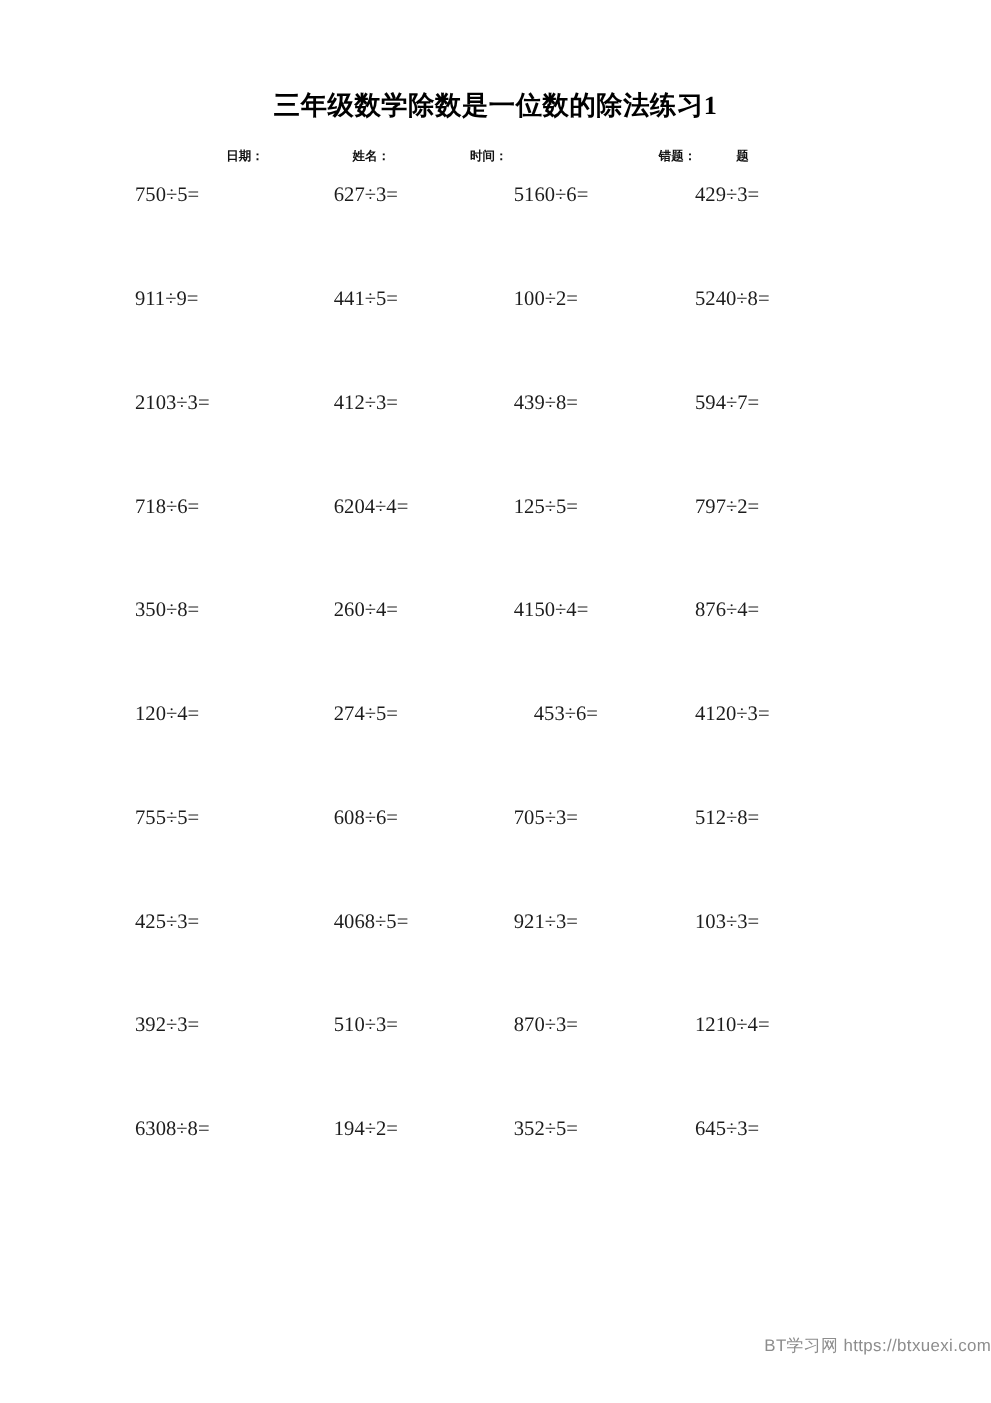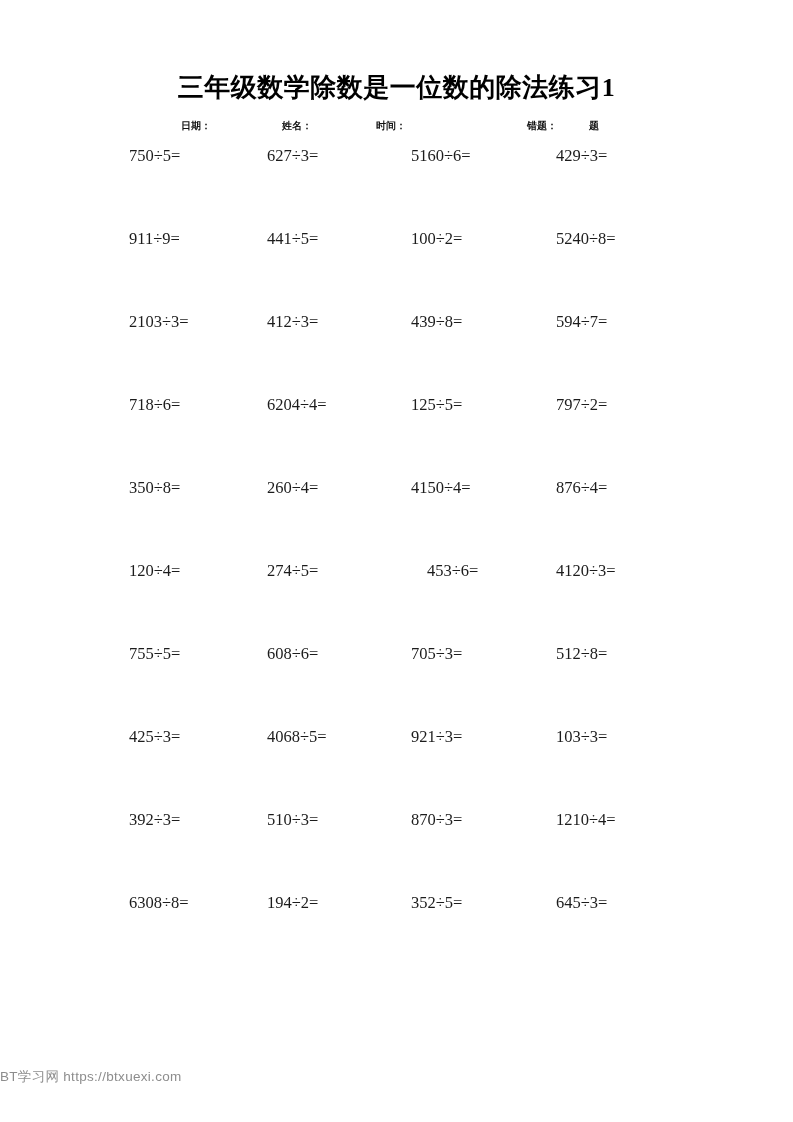--- a/index.html
+++ b/index.html
@@ -17,21 +17,21 @@
     color: #1a1a1a;
   }
   .title {
     position: absolute;
     top: 70px;
     left: 0;
     width: 793px;
     text-align: center;
     font-family: "Liberation Serif", "DejaVu Serif", serif;
     font-weight: bold;
-    font-size: 26px;
+    font-size: 21px;
     letter-spacing: 0.5px;
     color: #000000;
   }
   .meta-row {
     position: absolute;
     top: 115px;
     left: 0;
     width: 793px;
     height: 22px;
     font-size: 10px;
@@ -62,32 +62,32 @@
   }
   .cell {
     position: absolute;
     top: 0;
     white-space: nowrap;
     font-size: 16.5px;
     line-height: 22px;
     font-family: "Liberation Serif", "DejaVu Serif", serif;
     color: #1c1c1c;
   }
-  .c0 { left: 129px; text-align: center; }
+  .c0 { left: 108px; text-align: center; }
   .c1 { left: 267px; }
   .c2 { left: 411px; }
   .c3 { left: 556px; }
   .cell.shift { margin-left: 16px; }
 
   .footer {
     position: absolute;
     top: 1068px;
     left: 0;
     width: 793px;
-    text-align: left;
+    text-align: right;
     font-size: 13.5px;
     color: #8d8d8d;
     font-family: "Liberation Sans", "DejaVu Sans", sans-serif;
     letter-spacing: 0.3px;
   }
 </style>
 </head>
 <body>
 
 <div class="page">

